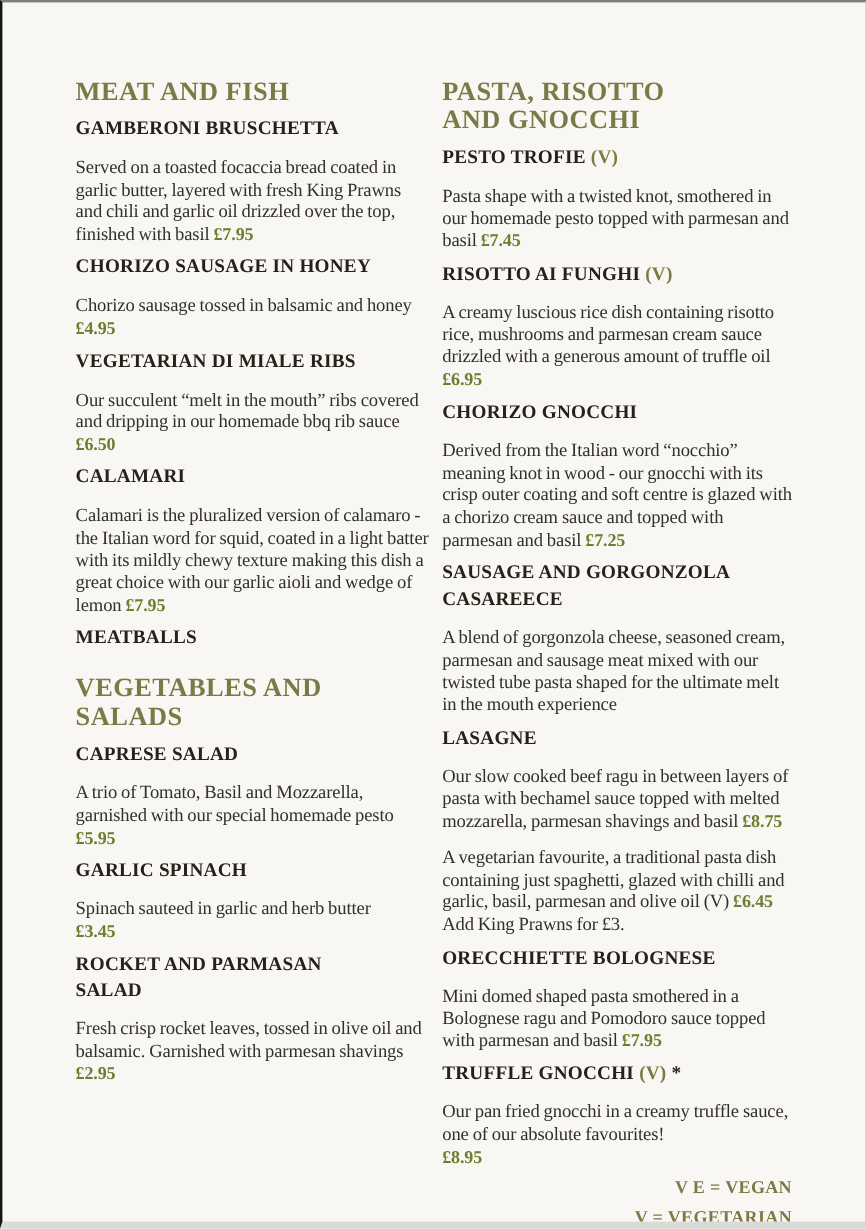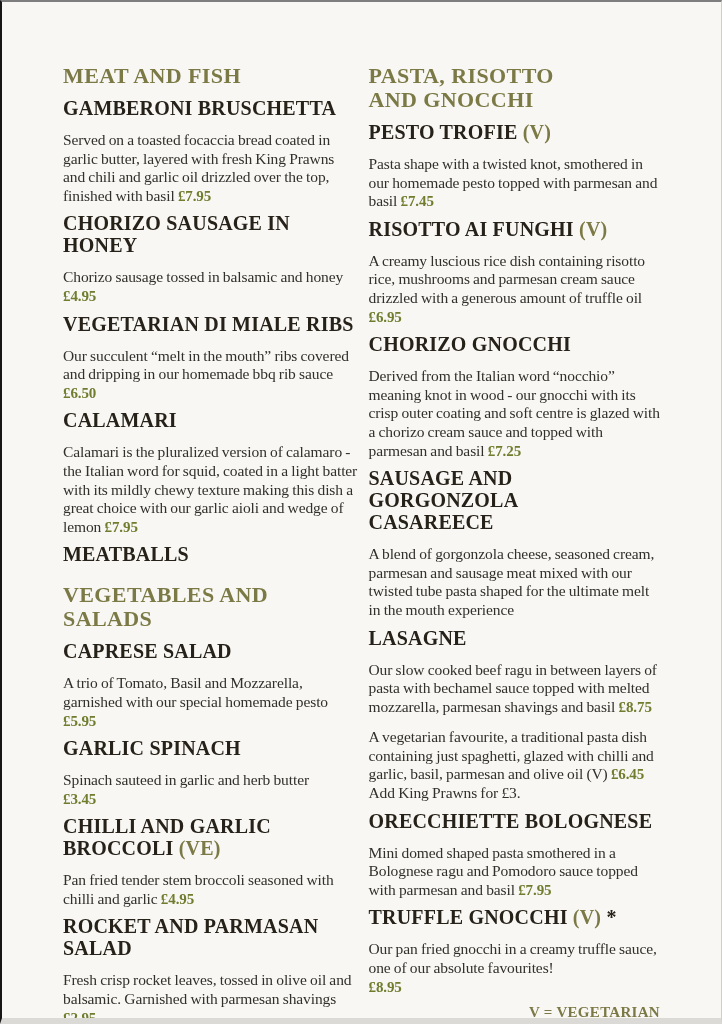--- a/index.html
+++ b/index.html
@@ -26,21 +26,21 @@
   .col-right { width:292px; }
   h2.section-title {
     margin:0 0 9px 0;
     font-size:22px; line-height:24px;
     font-weight:bold; letter-spacing:0.4px;
     color:var(--accent,#7b7a46);
   }
   .section + .section { margin-top:18px; }
   h3.dish {
     margin:0 0 1px 0;
-    font-size:20px; line-height:22px;
+    font-size:16px; line-height:22px;
     font-weight:bold; letter-spacing:0.2px;
     color:var(--ink,#262219);
   }
   h3.dish .badge { color:var(--accent,#7b7a46); }
   h3.dish .star  { color:var(--ink,#262219); }
   p.desc {
     margin:12px 0 7px 0;
     font-size:15.5px; line-height:18.6px;
     letter-spacing:-0.1px; word-spacing:-0.5px;
     color:var(--text,#32302a);
@@ -103,24 +103,20 @@
       <div class="item">
         <h3 class="dish"><span>CAPRESE SALAD</span></h3>
         <p class="desc"><span>A trio of Tomato, Basil and Mozzarella, garnished with our special homemade pesto</span> <span class="price">£5.95</span></p>
       </div>
 
       <div class="item">
         <h3 class="dish"><span>GARLIC SPINACH</span></h3>
         <p class="desc"><span>Spinach sauteed in garlic and herb butter</span><span class="price block">£3.45</span></p>
       </div>
 
-      <div class="item">
-        <h3 class="dish"><span>CHILLI AND GARLIC</span><br><span>BROCCOLI</span> <span class="badge">(VE)</span></h3>
-        <p class="desc"><span>Pan fried tender stem broccoli seasoned with chilli and garlic</span> <span class="price">£4.95</span></p>
-      </div>
 
       <div class="item">
         <h3 class="dish"><span>ROCKET AND PARMASAN</span><br><span>SALAD</span></h3>
         <p class="desc"><span>Fresh crisp rocket leaves, tossed in olive oil and balsamic. Garnished with parmesan shavings</span> <span class="price">£2.95</span></p>
       </div>
     </div>
 
   </div>
 
   <div class="col col-right">
@@ -161,20 +157,20 @@
         <h3 class="dish"><span>ORECCHIETTE BOLOGNESE</span></h3>
         <p class="desc"><span>Mini domed shaped pasta smothered in a Bolognese ragu and Pomodoro sauce topped with parmesan and basil</span> <span class="price">£7.95</span></p>
       </div>
 
       <div class="item">
         <h3 class="dish"><span>TRUFFLE GNOCCHI</span> <span class="badge">(V)</span> <span class="star">*</span></h3>
         <p class="desc"><span>Our pan fried gnocchi in a creamy truffle sauce, one of our absolute favourites!</span><span class="price block">£8.95</span></p>
       </div>
 
       <ul class="legend">
+        <li>V E = VEGAN</li>
         <li>V = VEGETARIAN</li>
-        <li>V E = VEGAN</li>
         <li>* CAN BE MADE VEGETARIAN</li>
       </ul>
     </div>
 
   </div>
 </div>
 
 </body></html>

